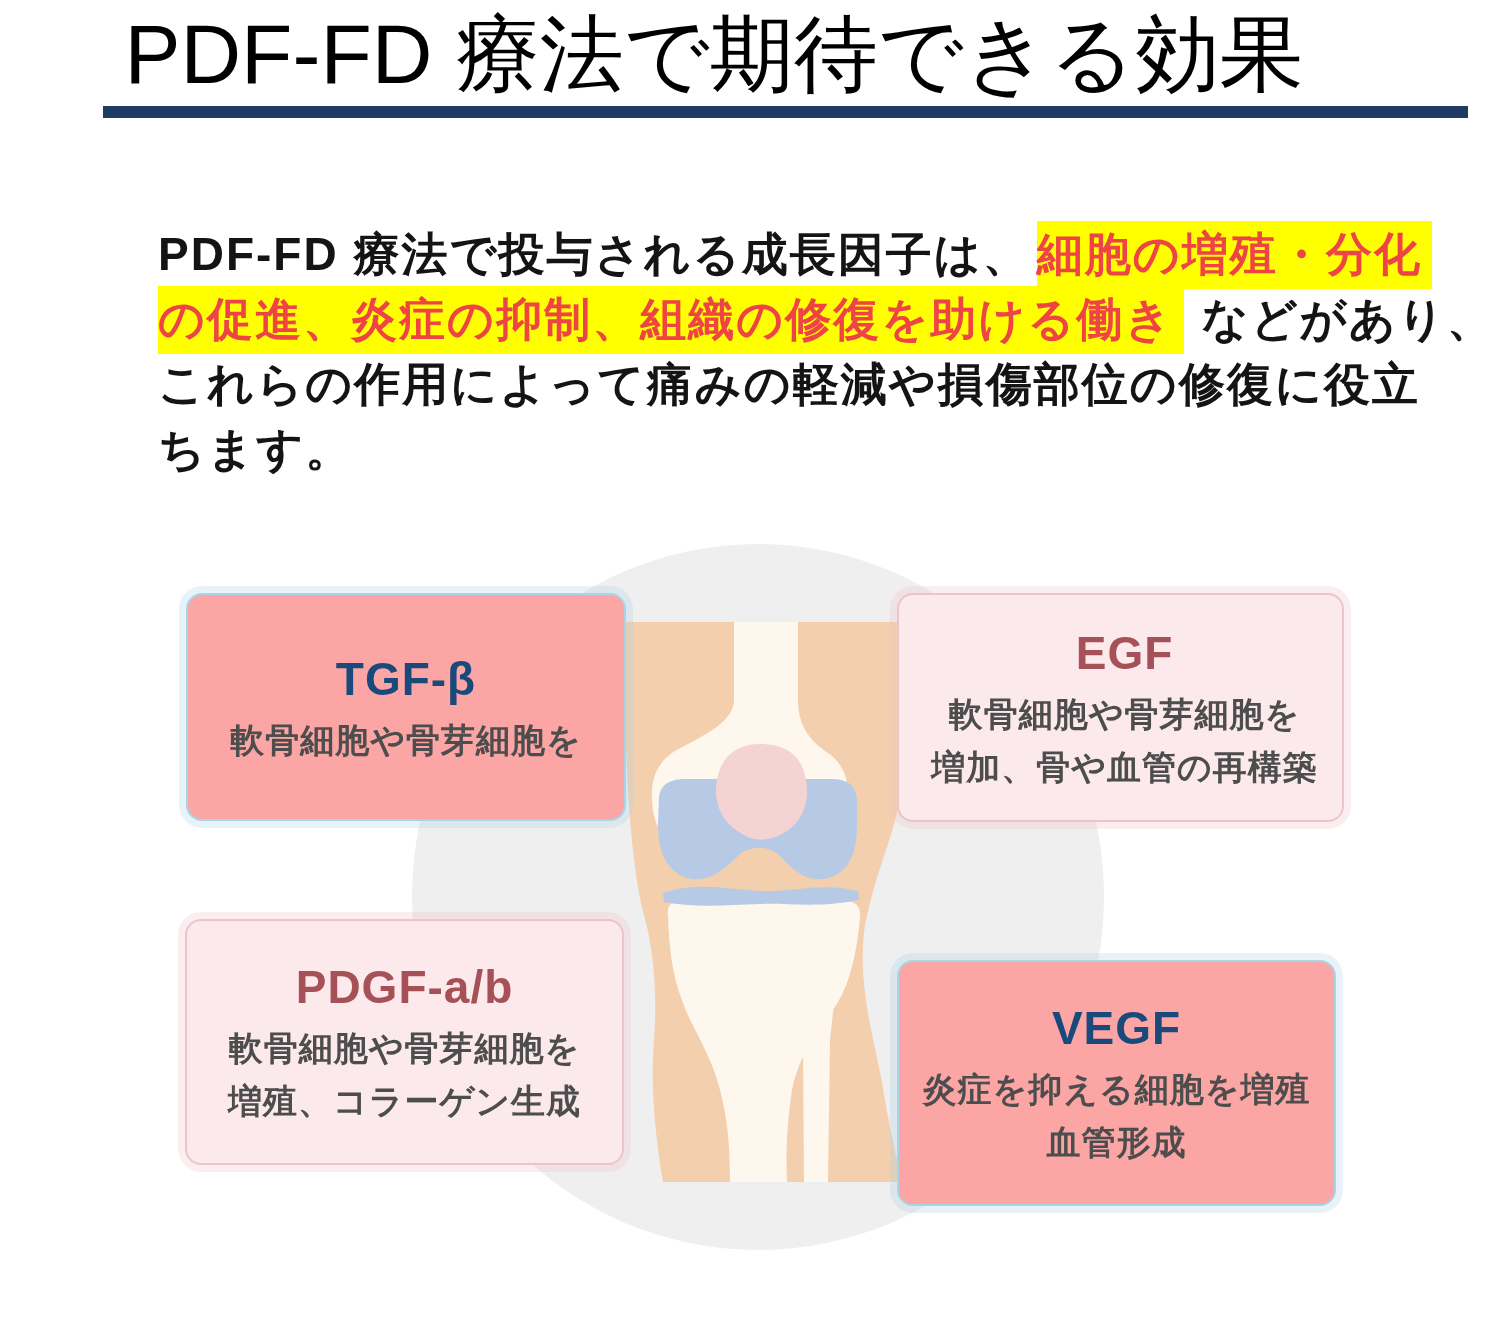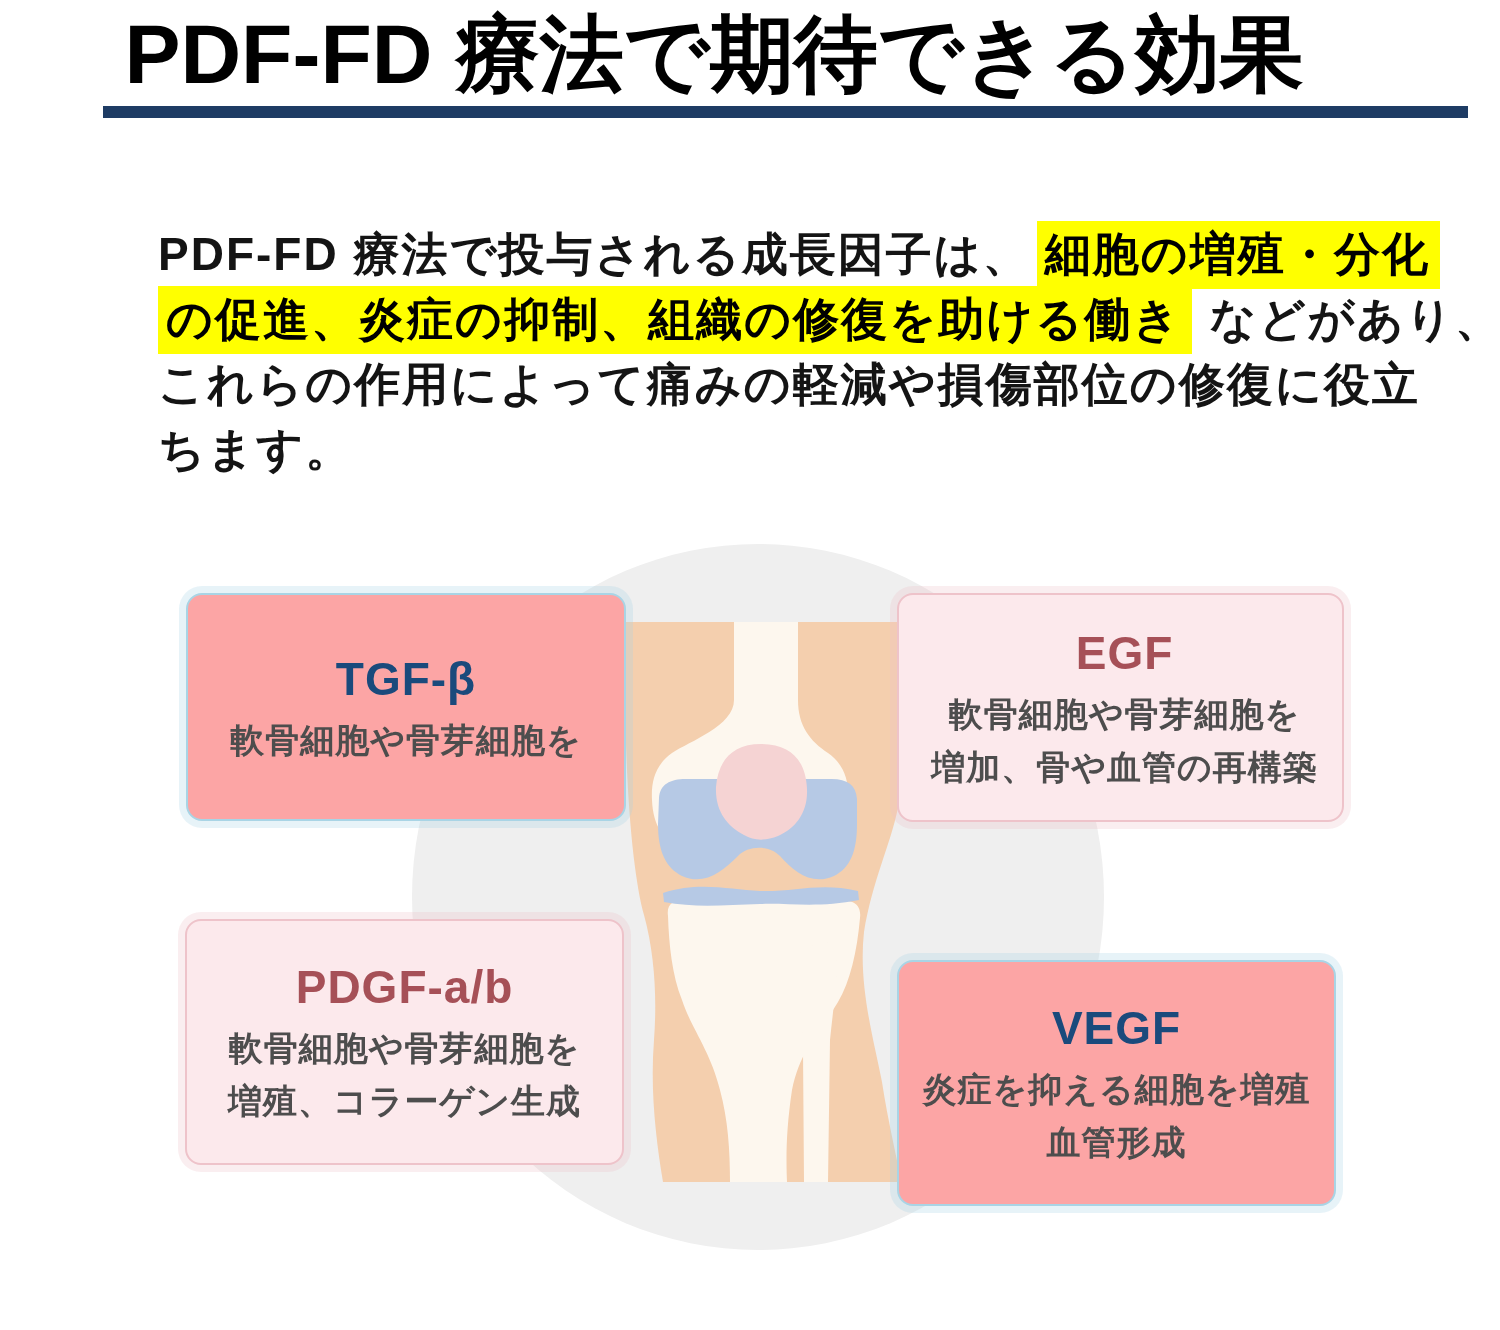--- a/index.html
+++ b/index.html
@@ -4,35 +4,35 @@
 <style>
   html,body{margin:0;padding:0;background:#ffffff;}
   body{
     width:1500px;height:1330px;position:relative;overflow:hidden;
     font-family:"Liberation Sans","DejaVu Sans",sans-serif;
     -webkit-font-smoothing:antialiased;
   }
   
   .page-title{
     position:absolute;left:0;top:4px;width:1428px;
-    text-align:center;font-size:84px;line-height:100px;font-weight:700;
+    text-align:center;font-size:84px;line-height:100px;font-weight:400;
     color:#000;letter-spacing:0px;white-space:nowrap;
   }
   .title-underline{
     position:absolute;left:103px;top:106px;width:1365px;height:12px;
     background:#1e3c64;
   }
   
   .intro{
     position:absolute;left:158px;top:222px;width:1290px;
     font-size:46px;font-weight:700;color:#141414;letter-spacing:2px;
   }
   .intro .line{height:65px;line-height:65px;white-space:nowrap;}
   .intro mark{
-    background:#ffff00;color:#000000;padding:7px 10px 9px 8px;
+    background:#ffff00;color:#ef4444;padding:7px 10px 9px 0;
   }
   .intro .gap-left{margin-left:6px;}
   .intro .gap-right{margin-left:18px;}
   
   .knee-svg{position:absolute;left:0;top:0;}
   
   .factor-box{
     position:absolute;border-radius:16px;
     display:flex;flex-direction:column;align-items:center;justify-content:center;
     text-align:center;gap:7px;

